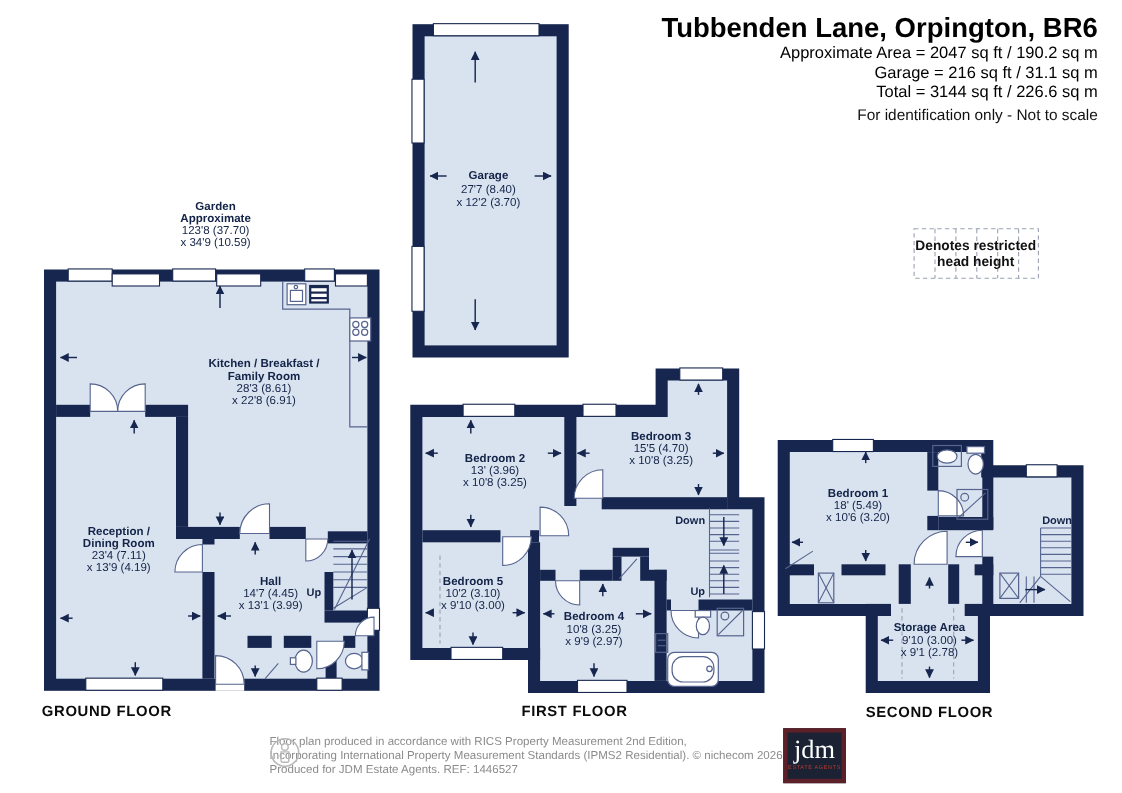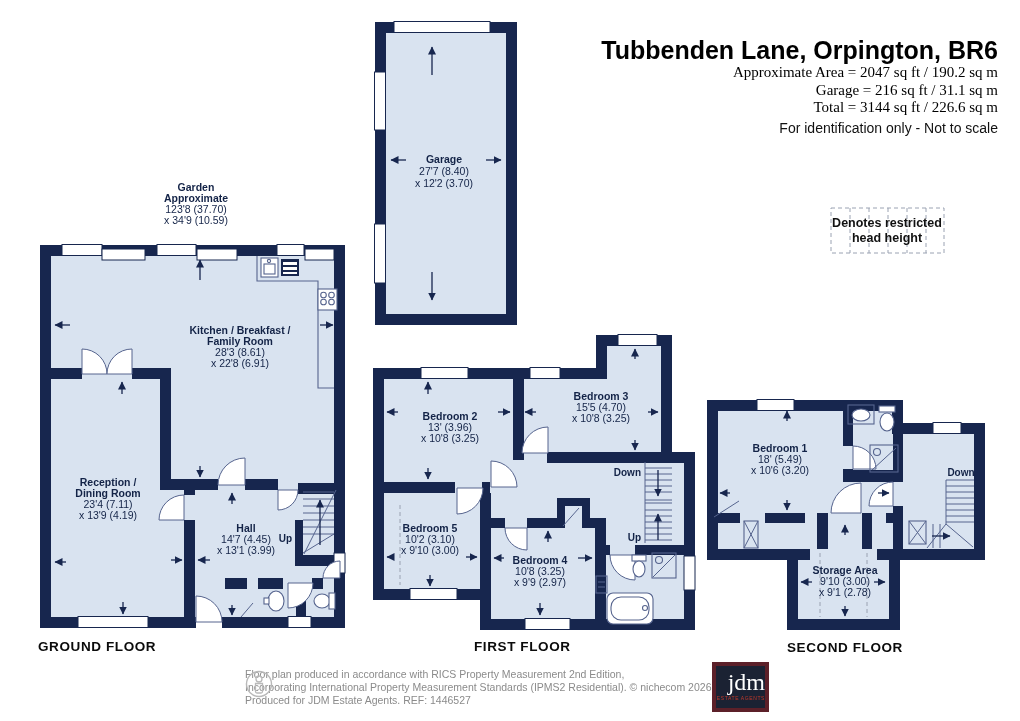--- a/index.html
+++ b/index.html
@@ -18,30 +18,30 @@
   .dim{stroke:#17264E;stroke-width:1.3;}
   .dash{stroke:#9AA2B2;stroke-width:1;stroke-dasharray:4 3;fill:none;}
   
   text{font-family:"Liberation Sans",sans-serif;}
   .rn{font-size:10.5px;font-weight:bold;fill:#132347;}
   .rd{font-size:10.5px;fill:#132347;}
   .sl{font-size:10px;font-weight:bold;fill:#132347;}
   .fl{font-size:13.5px;font-weight:bold;fill:#0B0B0B;letter-spacing:.6px;}
   .lg{font-size:12.5px;font-weight:bold;fill:#111;}
   
-  .header{position:absolute;top:12px;right:22px;text-align:right;color:#000;margin-top:24px;}
+  .header{position:absolute;top:12px;right:22px;text-align:right;color:#000;}
   .header .title{font-size:25px;font-weight:bold;line-height:28px;}
-  .header .aline{font-size:15px;line-height:17.5px;font-family:Liberation Serif, serif;}
+  .header .aline{font-size:15px;line-height:17.5px;}
   .header .note{font-size:14px;margin-top:3px;color:#111;}
   
   .footer{position:absolute;left:245px;top:668px;display:flex;align-items:flex-start;gap:9px;}
   .footer .ftext{font-size:10.5px;line-height:13px;color:#8B8B8B;}
   .person{width:28px;height:28px;margin-top:2px;}
   .logo{position:absolute;left:712px;top:662px;width:57px;height:50px;box-sizing:border-box;
-        background:#1B2233;border:4px solid #5C2029;text-align:right;}
+        background:#1B2233;border:4px solid #5C2029;text-align:center;}
   .logo .jdm{font-family:"Liberation Serif",serif;color:#fff;font-size:24px;line-height:26px;margin-top:3px;}
   .logo .sub{font-size:5px;color:#C0392B;letter-spacing:.6px;line-height:6px;}
 </style>
 </head>
 <body>
 
 <div id="stage">
 
 <svg width="1020" height="721" viewBox="0 0 1020 721">
   <defs>

